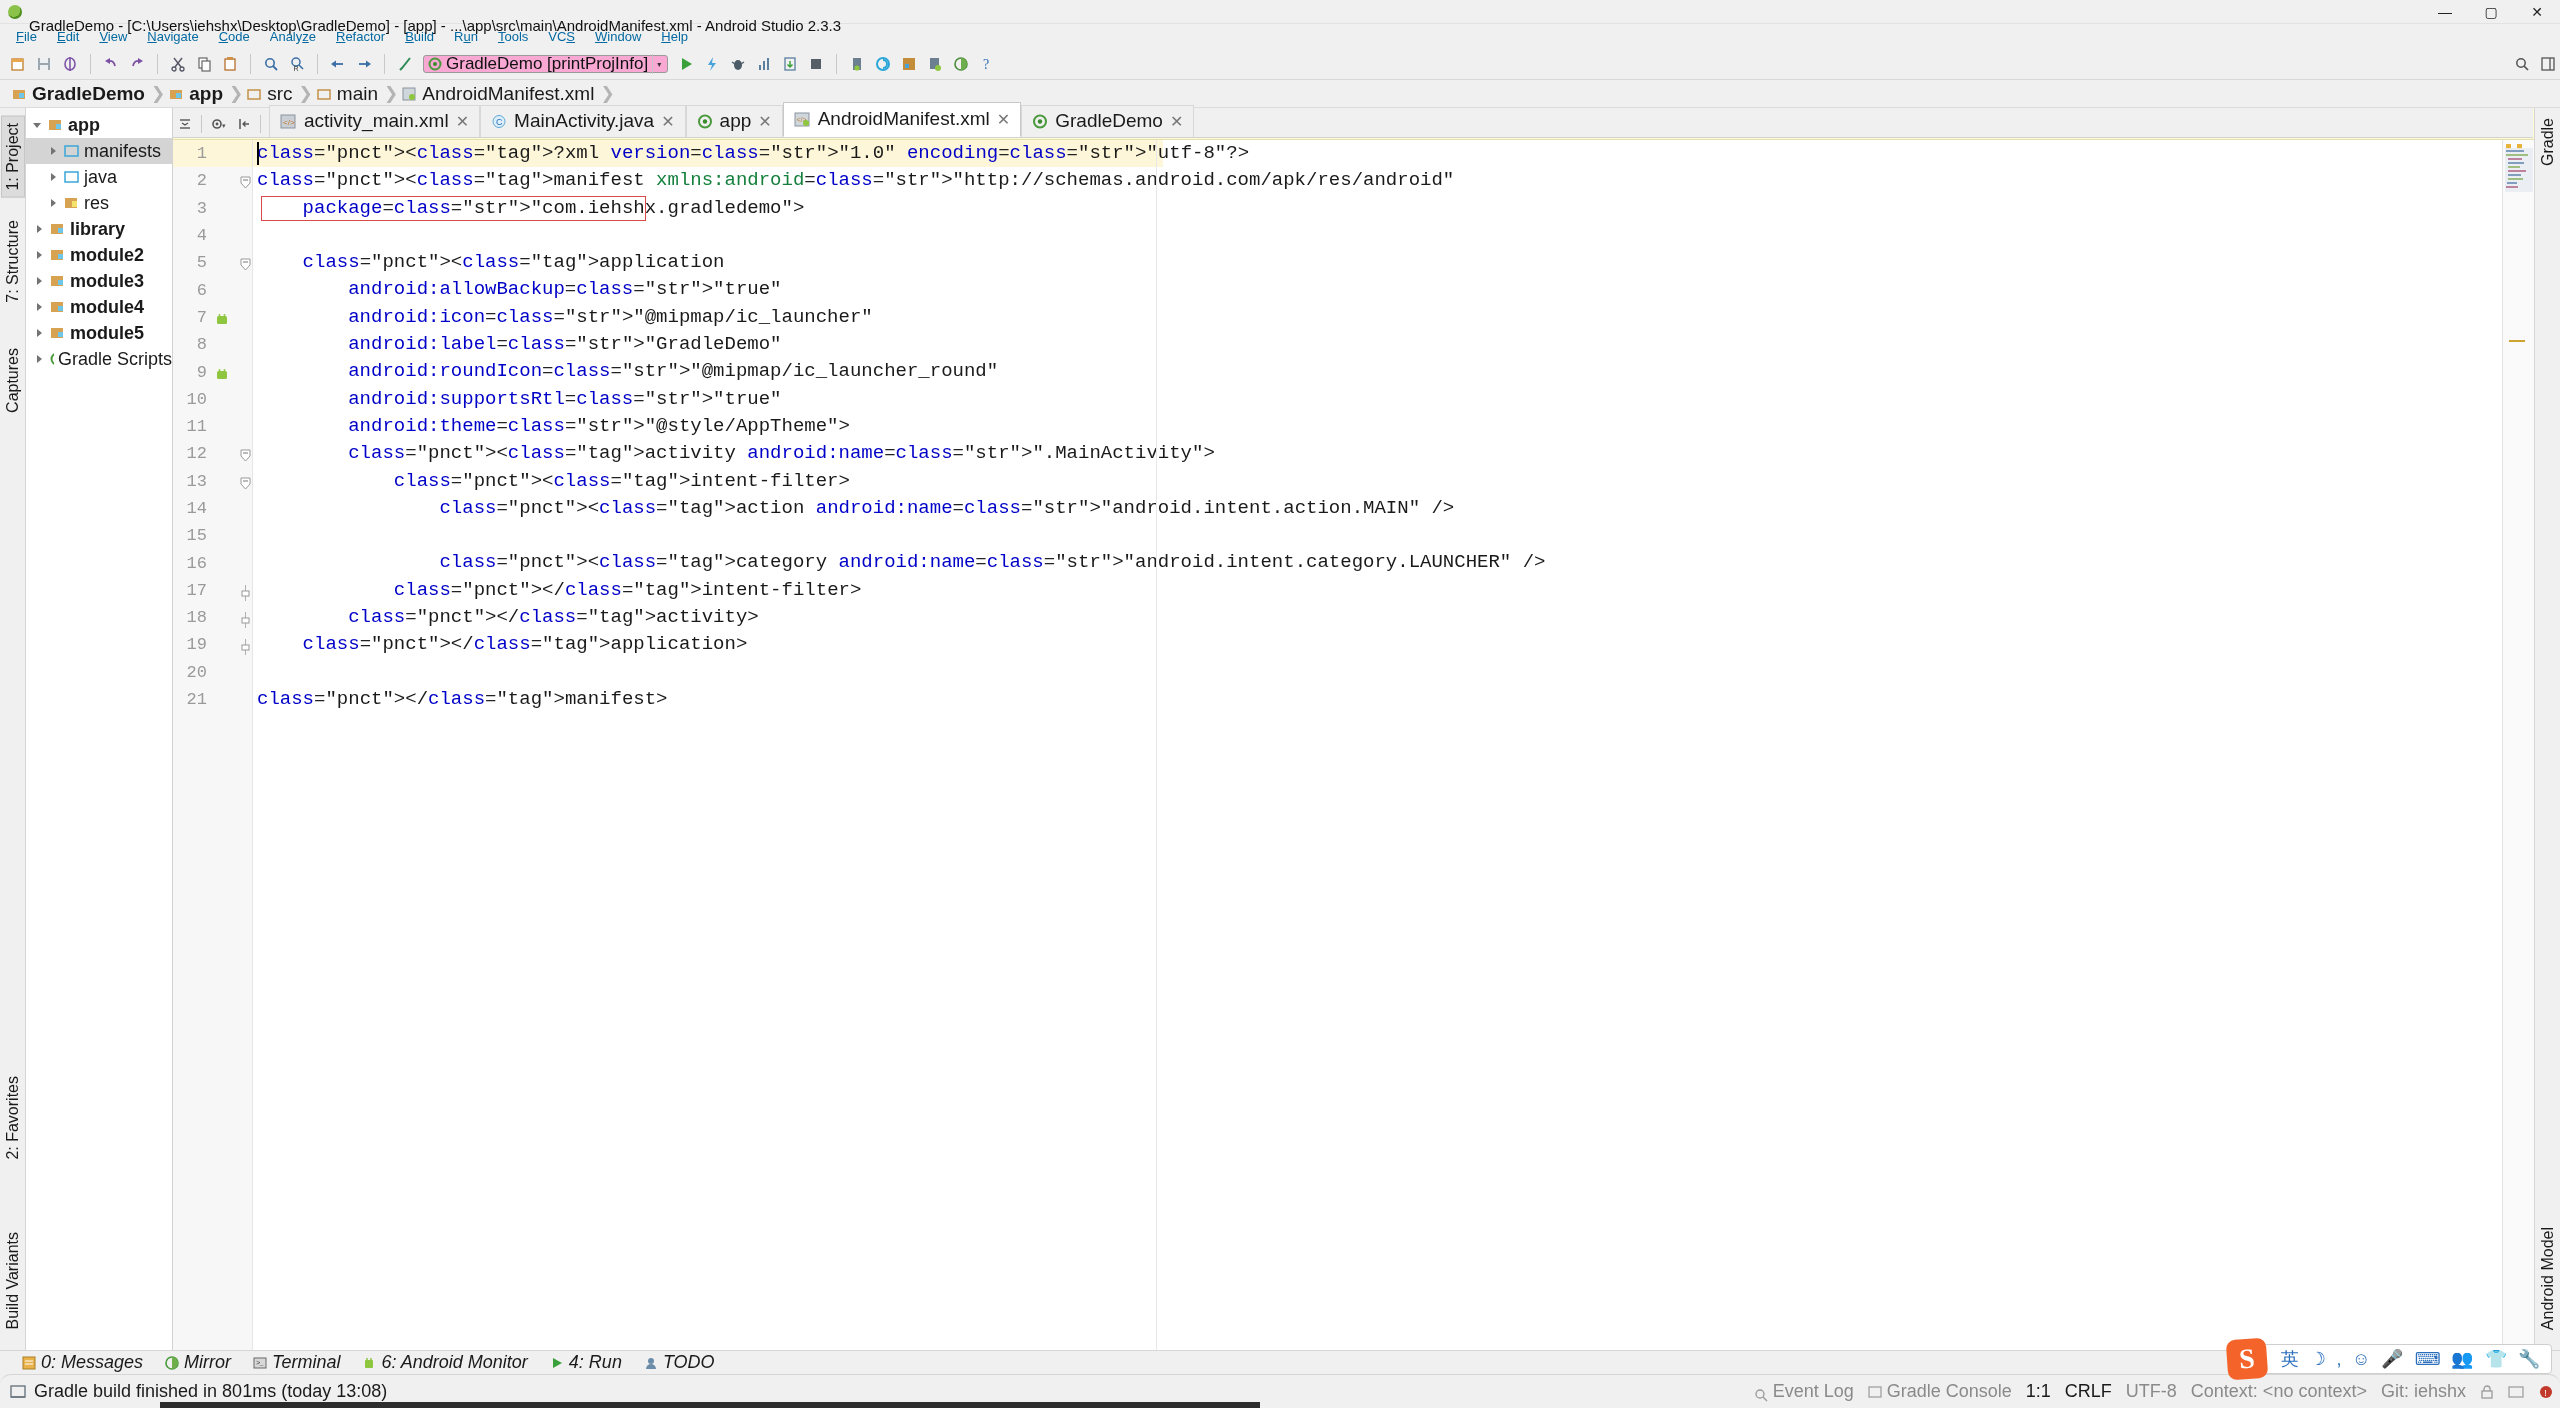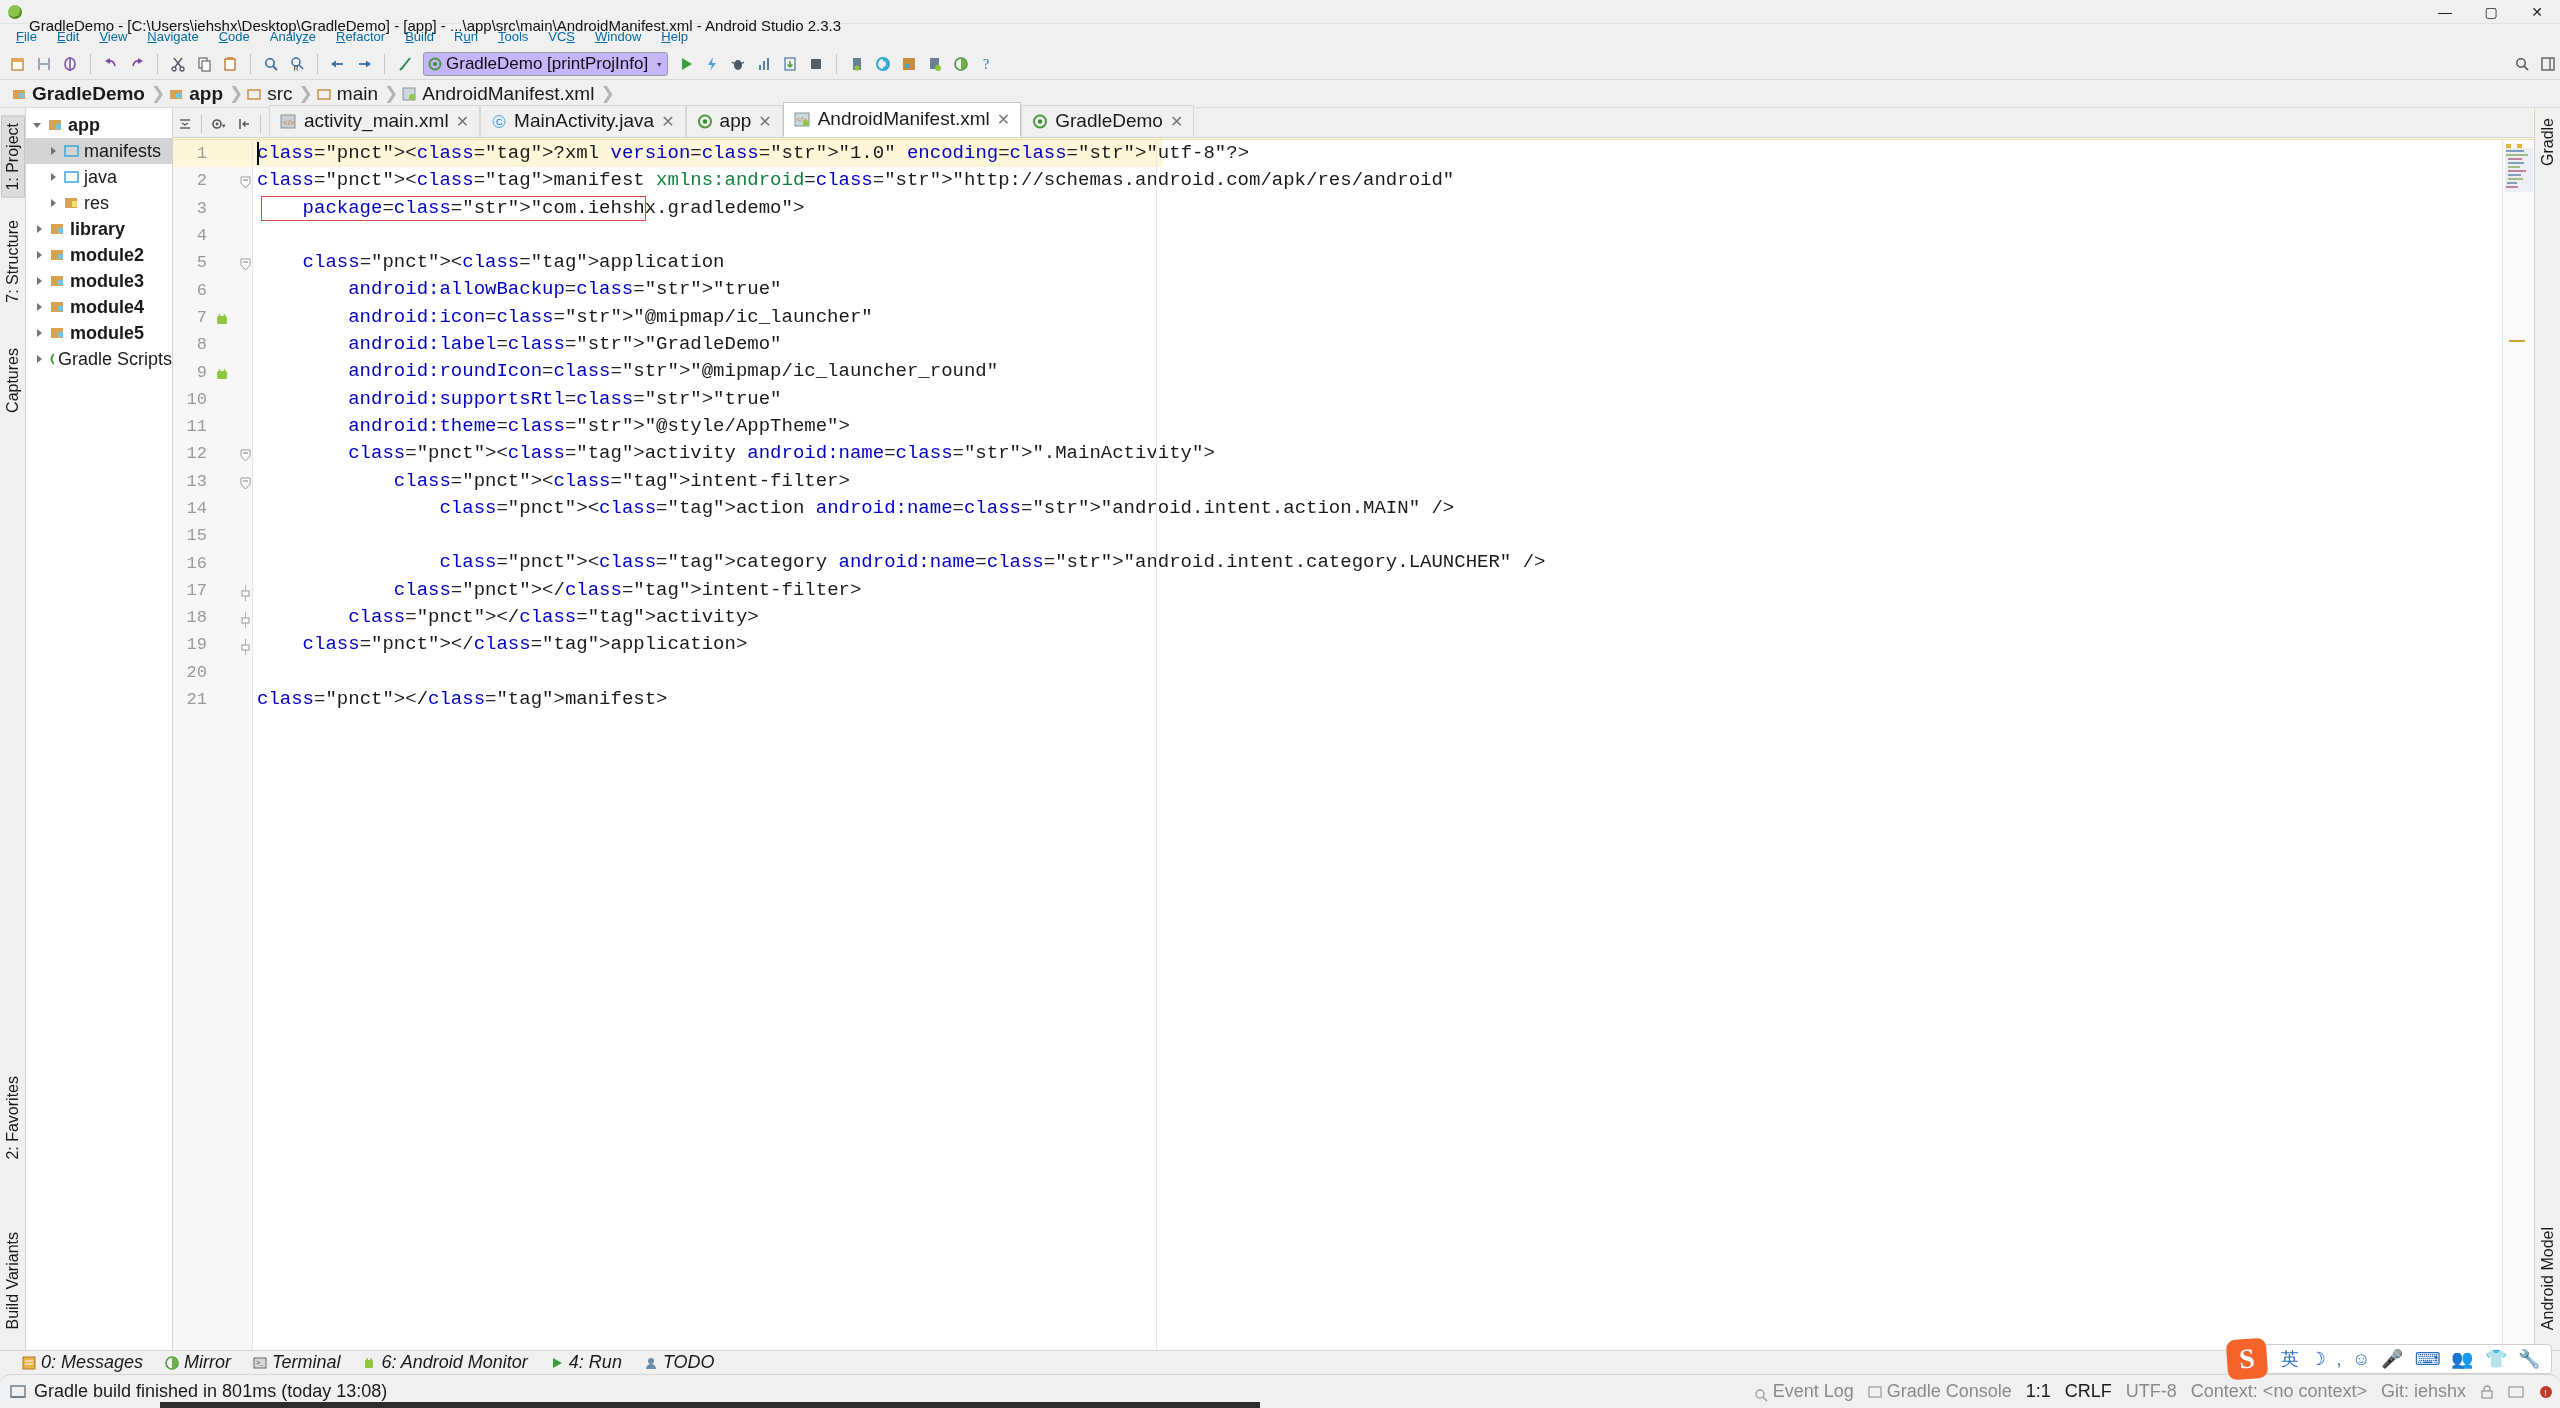--- a/index.html
+++ b/index.html
@@ -30,22 +30,22 @@
   
   #menubar{height:25px;background:#f0f0f0;display:flex;align-items:center;padding-left:6px;}
   #menubar .mi{padding:2px 10px;font-size:13px;color:#0369a1;white-space:nowrap;}
   #menubar .mi u{text-decoration:underline;}
   
   #toolbar{height:31px;background:#f0f0f0;display:flex;align-items:center;padding-left:6px;gap:2px;
      border-bottom:1px solid #d8d8d8;}
   .tbtn{width:24px;height:24px;display:flex;align-items:center;justify-content:center;flex:none;}
   .tsep{width:1px;height:20px;background:#c8c8c8;margin:0 6px;flex:none;}
   #runconfig{
-    display:flex;align-items:center;height:24px;border:1px solid #9a9a9a;border-radius:3px;
-    background:#c4b5fd;padding:0 2px 0 4px;margin:0 4px;gap:4px;
+    display:flex;align-items:center;height:18px;border:1px solid #9a9a9a;border-radius:3px;
+    background:#f9a8d4;padding:0 2px 0 4px;margin:0 4px;gap:4px;
   }
   #runconfig .rc-label{font-size:17px;color:#111;white-space:nowrap;}
   #runconfig .rc-arrow{width:13px;height:20px;display:flex;align-items:center;justify-content:center;
     border-left:1px solid #c5c5c5;font-size:8px;color:#333;}
   
   #breadcrumb{height:28px;background:#f0f0f0;display:flex;align-items:center;padding-left:8px;
      border-bottom:1px solid #dcdcdc;}
   .crumb{display:flex;align-items:center;gap:5px;padding:0 6px 0 4px;font-size:19px;white-space:nowrap;}
   .crumb.bold{font-weight:bold;}
   .crumb-sep{color:#b4b4b4;font-size:17px;}

